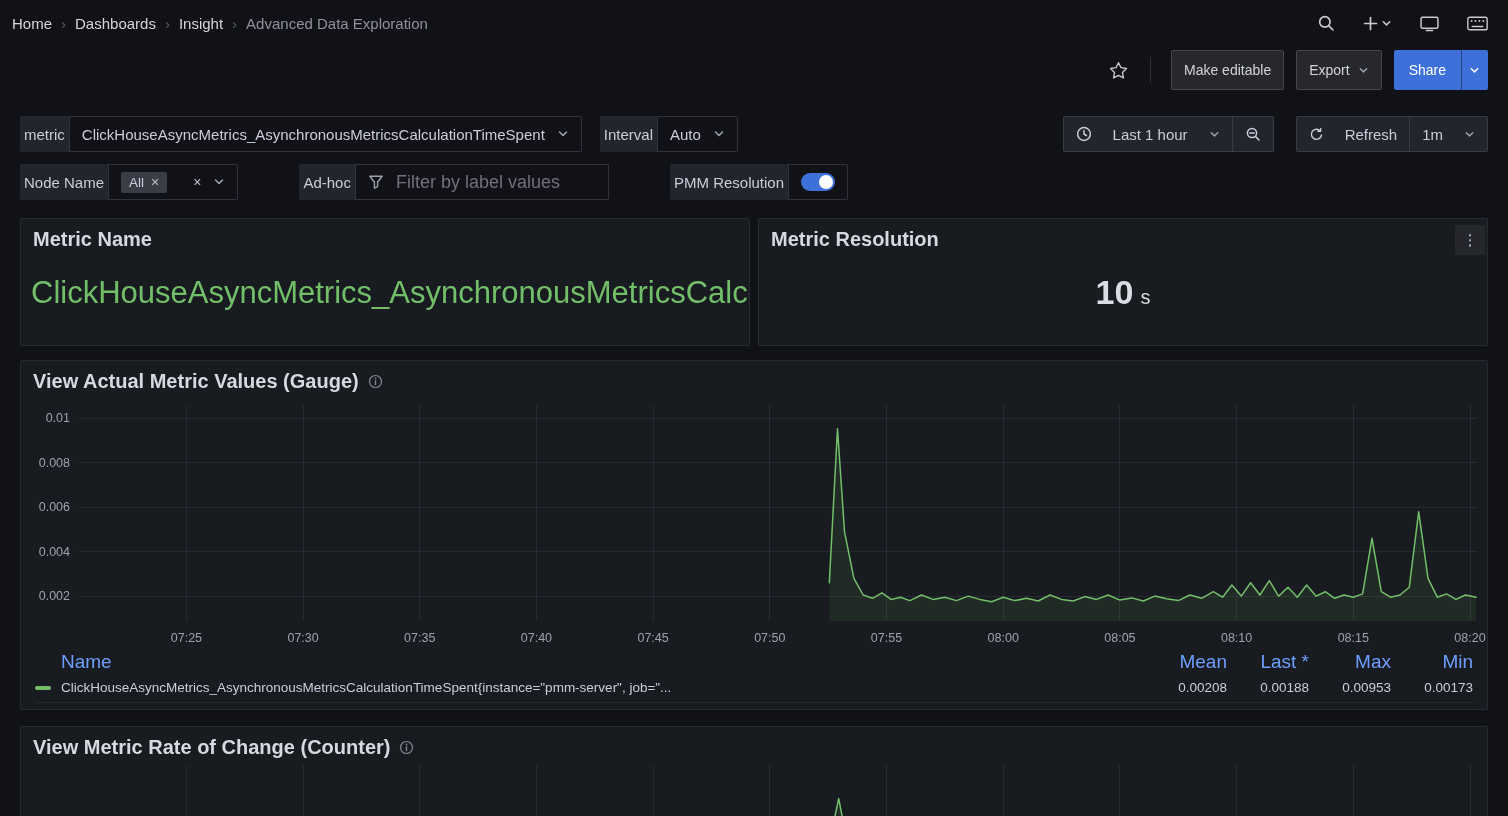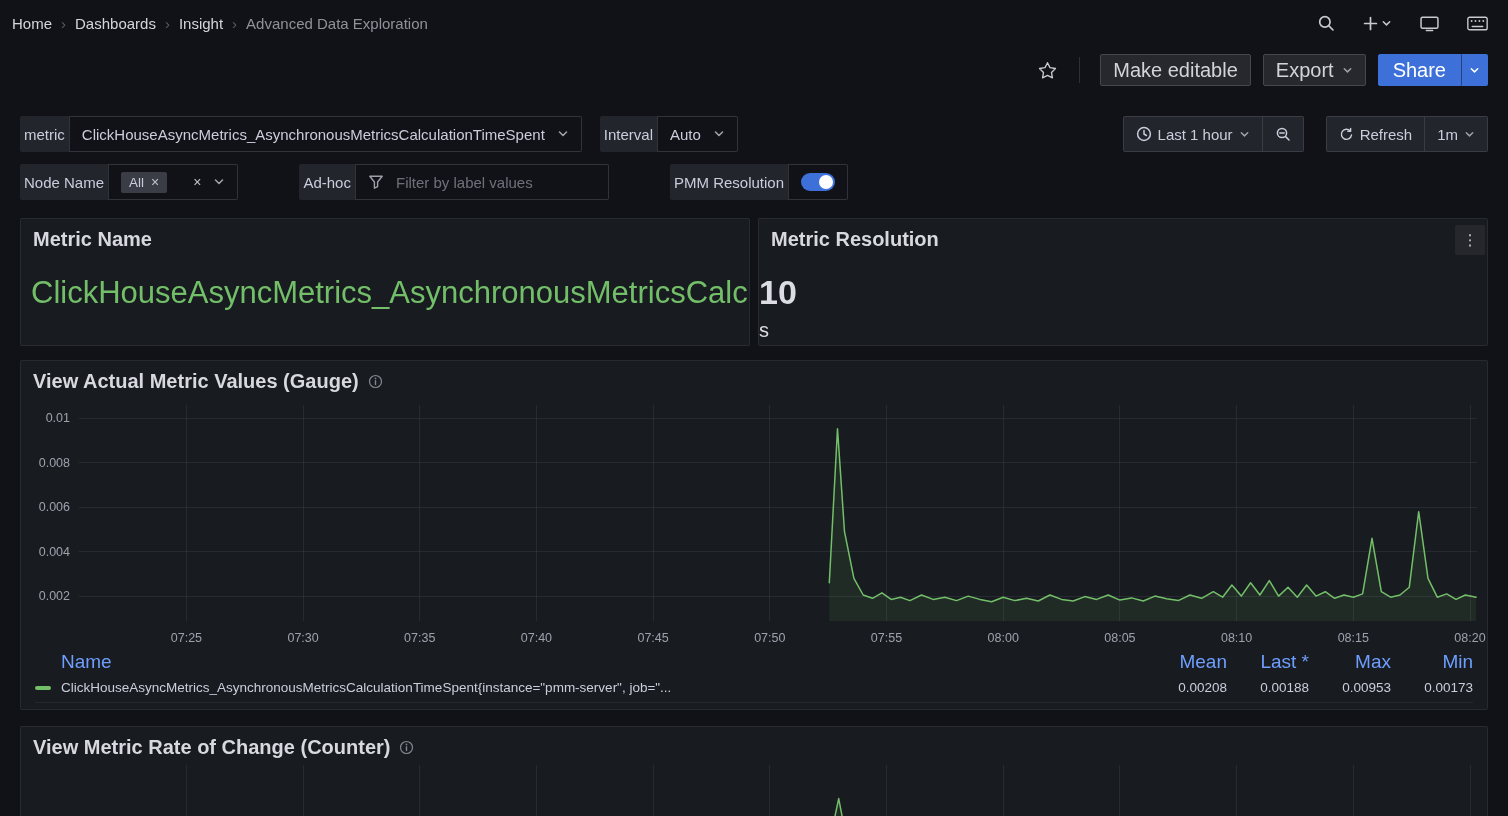--- a/index.html
+++ b/index.html
@@ -11,66 +11,66 @@
   .navbar { height:46px; display:flex; align-items:center; justify-content:space-between; padding:0 18px 0 12px; }
   .breadcrumbs { display:flex; align-items:center; gap:9px; font-size:15px; }
   .bc-link { color:#d5d6dc; cursor:pointer; text-decoration:none; }
   .bc-current { color:#90919a; }
   .bc-sep { color:#5a5c63; font-size:15px; }
   .nav-actions { display:flex; align-items:center; gap:24px; color:#c9cad0; }
   .icon-btn { background:none; border:none; color:#c9cad0; display:inline-flex; align-items:center; gap:3px; cursor:pointer; padding:2px; }
 
   
   .toolbar { height:48px; display:flex; align-items:center; justify-content:flex-end; padding:0 20px; gap:12px; }
-  .btn { height:32px; display:inline-flex; align-items:center; gap:8px; padding:0 12px; border-radius:2px;
-         font-size:20px; color:#d3d4da; background:#26282e; border:1px solid #45474d; cursor:pointer; }
+  .btn { height:40px; display:inline-flex; align-items:center; gap:8px; padding:0 12px; border-radius:2px;
+         font-size:14px; color:#d3d4da; background:#26282e; border:1px solid #45474d; cursor:pointer; }
   .btn-primary { background:#3d71d9; border:1px solid #3d71d9; color:#fff; }
   .share-group { display:flex; }
   .share-main { border-radius:2px 0 0 2px; padding:0 14px; }
   .share-caret { border-radius:0 2px 2px 0; border-left:1px solid rgba(10,12,20,0.45); padding:0 7px; }
   .vdivider { width:1px; height:26px; background:rgba(204,204,220,0.16); margin:0 8px; }
 
   
   .page { padding:22px 20px 0; }
   .filter-row { display:flex; align-items:center; }
   .filter-row + .filter-row { margin-top:12px;gap:43px; }
   .control { display:flex; align-items:stretch; height:36px; margin-right:18px; }
   .chip { background:#22252b; display:flex; align-items:center; padding:0 4px; font-size:15px;
           border-radius:2px 0 0 2px; white-space:nowrap; color:#ccccdc; }
   .fbox { display:flex; align-items:center; gap:12px; padding:0 12px; background:#111217;
           border:1px solid rgba(204,204,220,0.18); border-radius:0 2px 2px 0; font-size:15px;
           white-space:nowrap; cursor:pointer; color:#ccccdc; }
   .muted { color:#9da0a8; }
   .tag { background:#3a3d45; border-radius:2px; padding:3px 8px; font-size:13.5px; display:inline-flex;
          align-items:center; gap:7px; cursor:pointer; }
   .x-glyph { font-size:14px; line-height:1; color:#c2c3cb; cursor:pointer; }
-  .adhoc-input { background:transparent; border:none; outline:none; color:#ccccdc; font-size:15px; width:200px; }
+  .adhoc-input { background:transparent; border:none; outline:none; color:#ccccdc; font-size:18px; width:200px; }
   .adhoc-input::placeholder { color:rgba(204,204,220,0.5); }
   .toggle { width:34px; height:18px; border-radius:9px; background:#5a5c63; position:relative; cursor:pointer; }
   .toggle::after { content:''; position:absolute; left:2px; top:2px; width:14px; height:14px; border-radius:50%; background:#fff; }
   .toggle.on { background:#3d71d9; }
   .toggle.on::after { left:auto; right:2px; }
 
   .right-controls { margin-left:auto; display:flex; gap:22px; }
   .btn-group { display:flex; background:#22252b; border:1px solid rgba(204,204,220,0.14); border-radius:2px; }
-  .tg-btn { display:flex; align-items:center; gap:6px; padding:0 12px; height:34px; font-size:15px;
+  .tg-btn { display:flex; align-items:center; gap:21px; padding:0 12px; height:34px; font-size:15px;
             color:#ccccdc; background:transparent; border:none; cursor:pointer; }
   .tg-btn + .tg-btn { border-left:1px solid rgba(204,204,220,0.14); }
 
   
   .panel { background:#181b1f; border:1px solid rgba(204,204,220,0.09); border-radius:2px; position:relative; }
   .panels-row { display:flex; gap:8px; margin-top:18px; }
   .panel-half { flex:1; height:128px; overflow:hidden; }
   .panel-header { display:flex; align-items:center; gap:9px; padding:9px 12px 6px; font-size:20px;
                   font-weight:700; color:#d8d9e0; }
   .panel-title { cursor:pointer; }
   .info-icon { color:rgba(204,204,220,0.6); display:inline-flex; cursor:pointer; }
   .metric-name-value { padding:18px 10px 0; font-size:31px; font-weight:500; color:#73bf69;
                        white-space:nowrap; overflow:hidden; }
-  .resolution-value { display:flex; justify-content:center; align-items:baseline; gap:7px; margin-top:16px;flex-direction:column; }
+  .resolution-value { display:flex; justify-content:center; align-items:baseline; gap:7px; margin-top:16px; }
   .resolution-number { font-size:34px; font-weight:600; color:#dcdde4; }
   .resolution-unit { font-size:20px; font-weight:500; color:#dcdde4; }
   .kebab { position:absolute; top:6px; right:2px; width:30px; height:30px; background:#25272d; border:none;
            border-radius:2px; display:flex; align-items:center; justify-content:center; color:#ccccdc;
            font-size:15px; cursor:pointer; }
 
   .panel-gauge { margin-top:14px; height:350px; display:flex; flex-direction:column; }
   .chart-svg { width:100%; height:252px; display:block; overflow:visible; }
   .chart-svg .grid { stroke:rgba(204,204,220,0.09); stroke-width:1; shape-rendering:crispEdges; }
   .chart-svg .tick { fill:rgba(204,204,220,0.75); font-size:12.5px; font-family:"Liberation Sans",sans-serif; }

